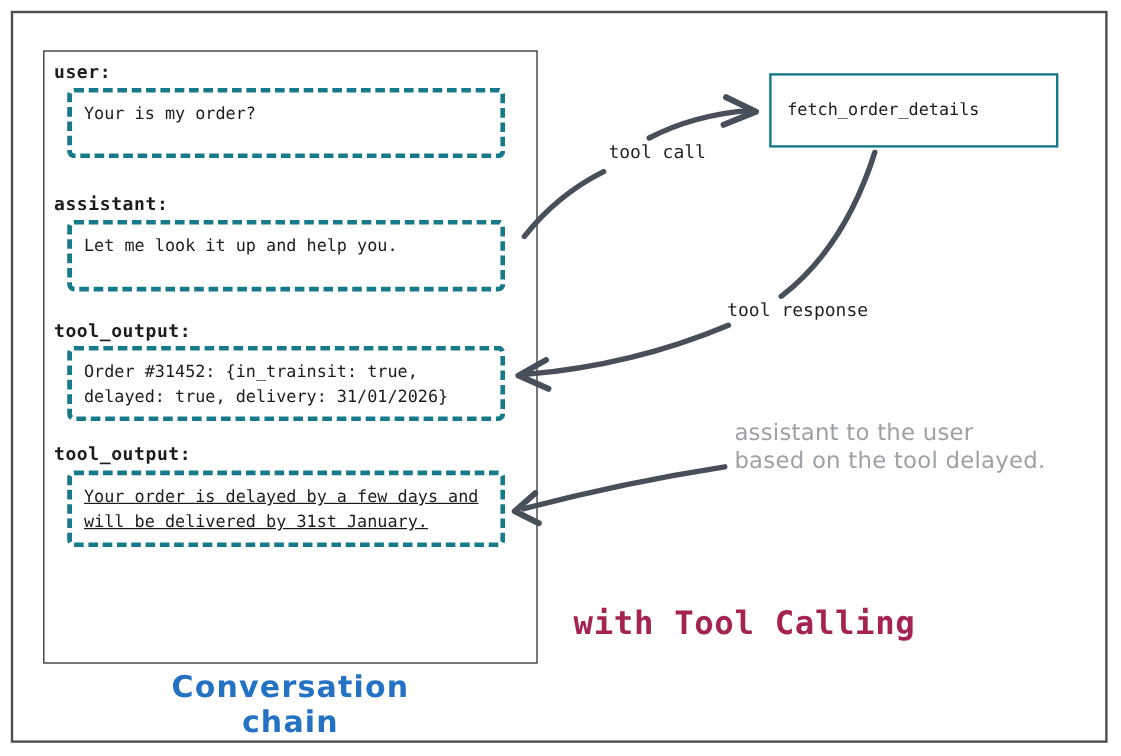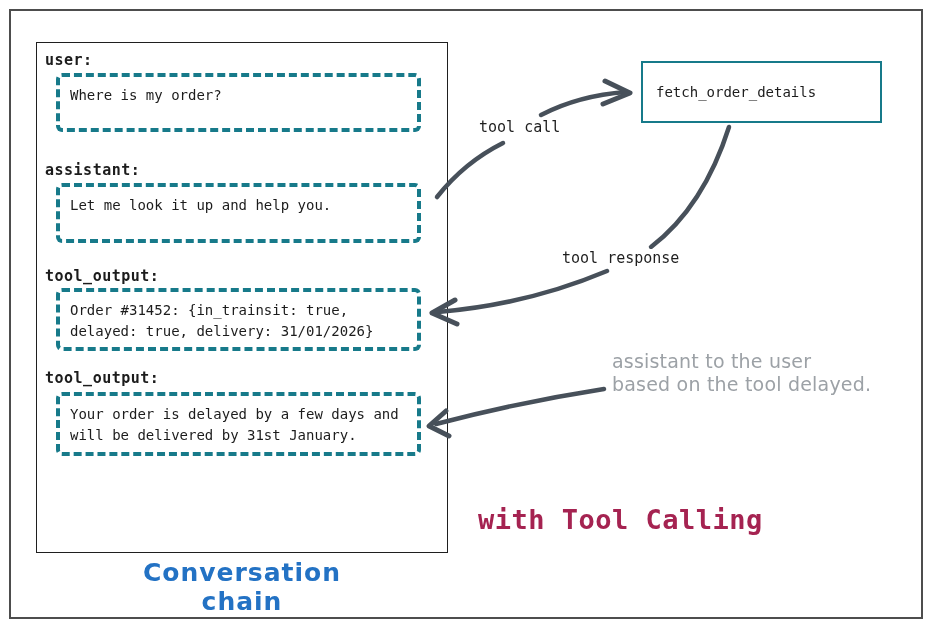--- a/index.html
+++ b/index.html
@@ -21,42 +21,43 @@
   }
   .msg-box {
     position:absolute; left:19px; width:365px; box-sizing:border-box;
     border:4px dashed #177a8a; border-radius:6px;
     padding:8px 6px 0 10px;
     font-size:14px; line-height:21px; color:#1c1c1c;
   }
   .msg-box-1 { top:30px;  height:59px; }
   .msg-box-2 { top:140px; height:60px; }
   .msg-box-3 { top:245px; height:63px; }
-  .msg-box-4 { top:349px; height:64px; }
+  .msg-box-4 { top:349px; height:64px;text-decoration:underline; }
   .role-1 { top:8px; }
   .role-2 { top:118px; }
   .role-3 { top:224px; }
   .role-4 { top:326px; }
   .caption {
     position:absolute; left:100px; top:558px; width:284px; text-align:center;
     font-family:"DejaVu Sans", sans-serif; font-size:25px; font-weight:600;
     color:#2372c4; letter-spacing:1px;
   }
   .tool-box {
     position:absolute; left:641px; top:61px; width:241px; height:62px;
     border:2px solid #177a8a; box-sizing:border-box; background:#ffffff;
     display:flex; align-items:center; padding-left:13px;
     font-size:14px; color:#1c1c1c;
   }
   .arrow-label {
     position:absolute; font-size:15px; color:#1f1f1f; background:#ffffff;
     padding:0 2px;
+    margin-left:28px;
   }
   .lbl-tool-call { left:477px; top:118px; }
-  .lbl-tool-response { left:560px; top:249px; }
+  .lbl-tool-response { left:576px; top:249px; }
   .annotation {
     position:absolute; left:612px; top:350px;
     font-family:"DejaVu Sans", sans-serif; font-size:19px; line-height:23px;
     color:#9ca1a6; font-weight:500; letter-spacing:0.2px;
   }
   .big-title {
     position:absolute; left:478px; top:503px;
     font-size:27px; font-weight:bold; line-height:34px; color:#a52351;
     letter-spacing:0.5px;
   }
@@ -73,21 +74,21 @@
 </head>
 <body>
 
 <div class="canvas">
 
   <div class="outer-frame"></div>
 
   <div class="conv-panel">
     <div class="role-label role-1">user:</div>
     <div class="msg-box msg-box-1">
-      <span>Where is my order?</span>
+      <span>Your is my order?</span>
     </div>
 
     <div class="role-label role-2">assistant:</div>
     <div class="msg-box msg-box-2">
       <span>Let me look it up and help you.</span>
     </div>
 
     <div class="role-label role-3">tool_output:</div>
     <div class="msg-box msg-box-3">
       <span>Order #31452: {in_trainsit: true, delayed: true, delivery: 31/01/2026}</span>

